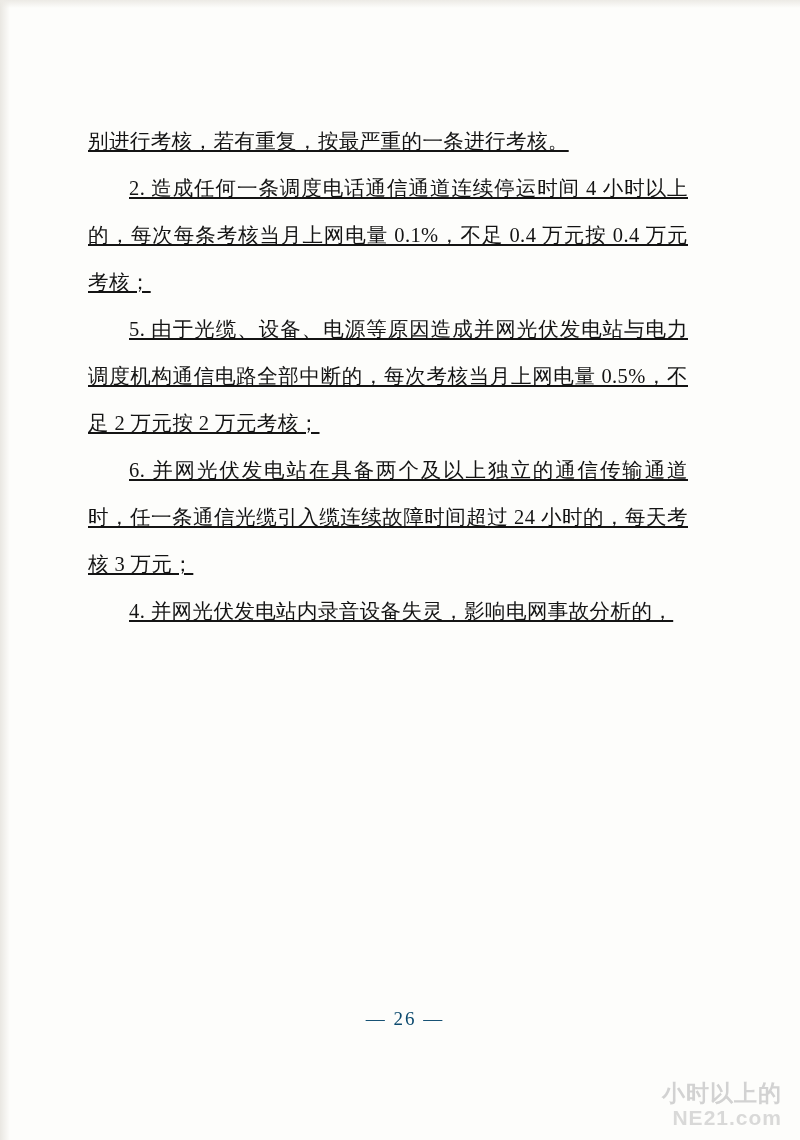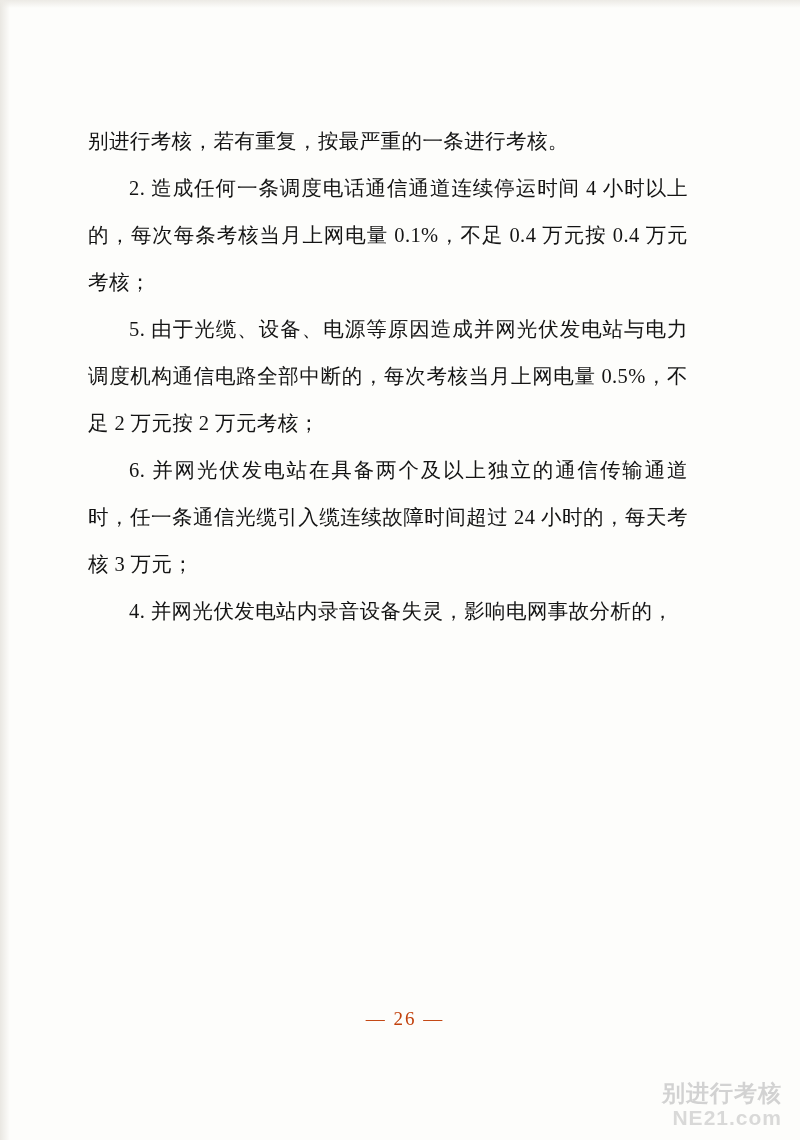--- a/index.html
+++ b/index.html
@@ -31,33 +31,34 @@
   }
   .para {
     font-size: 20.5px;
     line-height: 47px;
     letter-spacing: 0.4px;
     text-align: justify;
     text-justify: inter-character;
     margin: 0 0 0 0;
     color: #141414;
     font-family: "Liberation Serif", "DejaVu Serif", serif;
+    text-decoration: underline;
   }
   .para.indent {
     text-indent: 41px;
   }
   .footer {
     position: absolute;
     left: 0;
     top: 1008px;
     width: 800px;
     text-align: center;
     font-size: 19px;
     letter-spacing: 2px;
-    color: #c2410c;
+    color: #0c4a6e;
   }
   .page-number-wrap {
     display: inline-block;
     padding-left: 10px;
   }
   .watermark {
     position: absolute;
     right: 18px;
     bottom: 10px;
     text-align: right;
@@ -110,16 +111,16 @@
     <p class="para indent">5. 由于光缆、设备、电源等原因造成并网光伏发电站与电力调度机构通信电路全部中断的，每次考核当月上网电量 0.5%，不足 2 万元按 2 万元考核；</p>
     <p class="para indent">6. 并网光伏发电站在具备两个及以上独立的通信传输通道时，任一条通信光缆引入缆连续故障时间超过 24 小时的，每天考核 3 万元；</p>
     <p class="para indent">4. 并网光伏发电站内录音设备失灵，影响电网事故分析的，</p>
   </div>
 
   <div class="footer">
     <span class="page-number-wrap">— 26 —</span>
   </div>
 
   <div class="watermark">
-    <div class="wm-main">别进行考核</div>
+    <div class="wm-main">小时以上的</div>
     <div class="wm-sub">NE21.com</div>
   </div>
 </div>
 
 </body></html>

